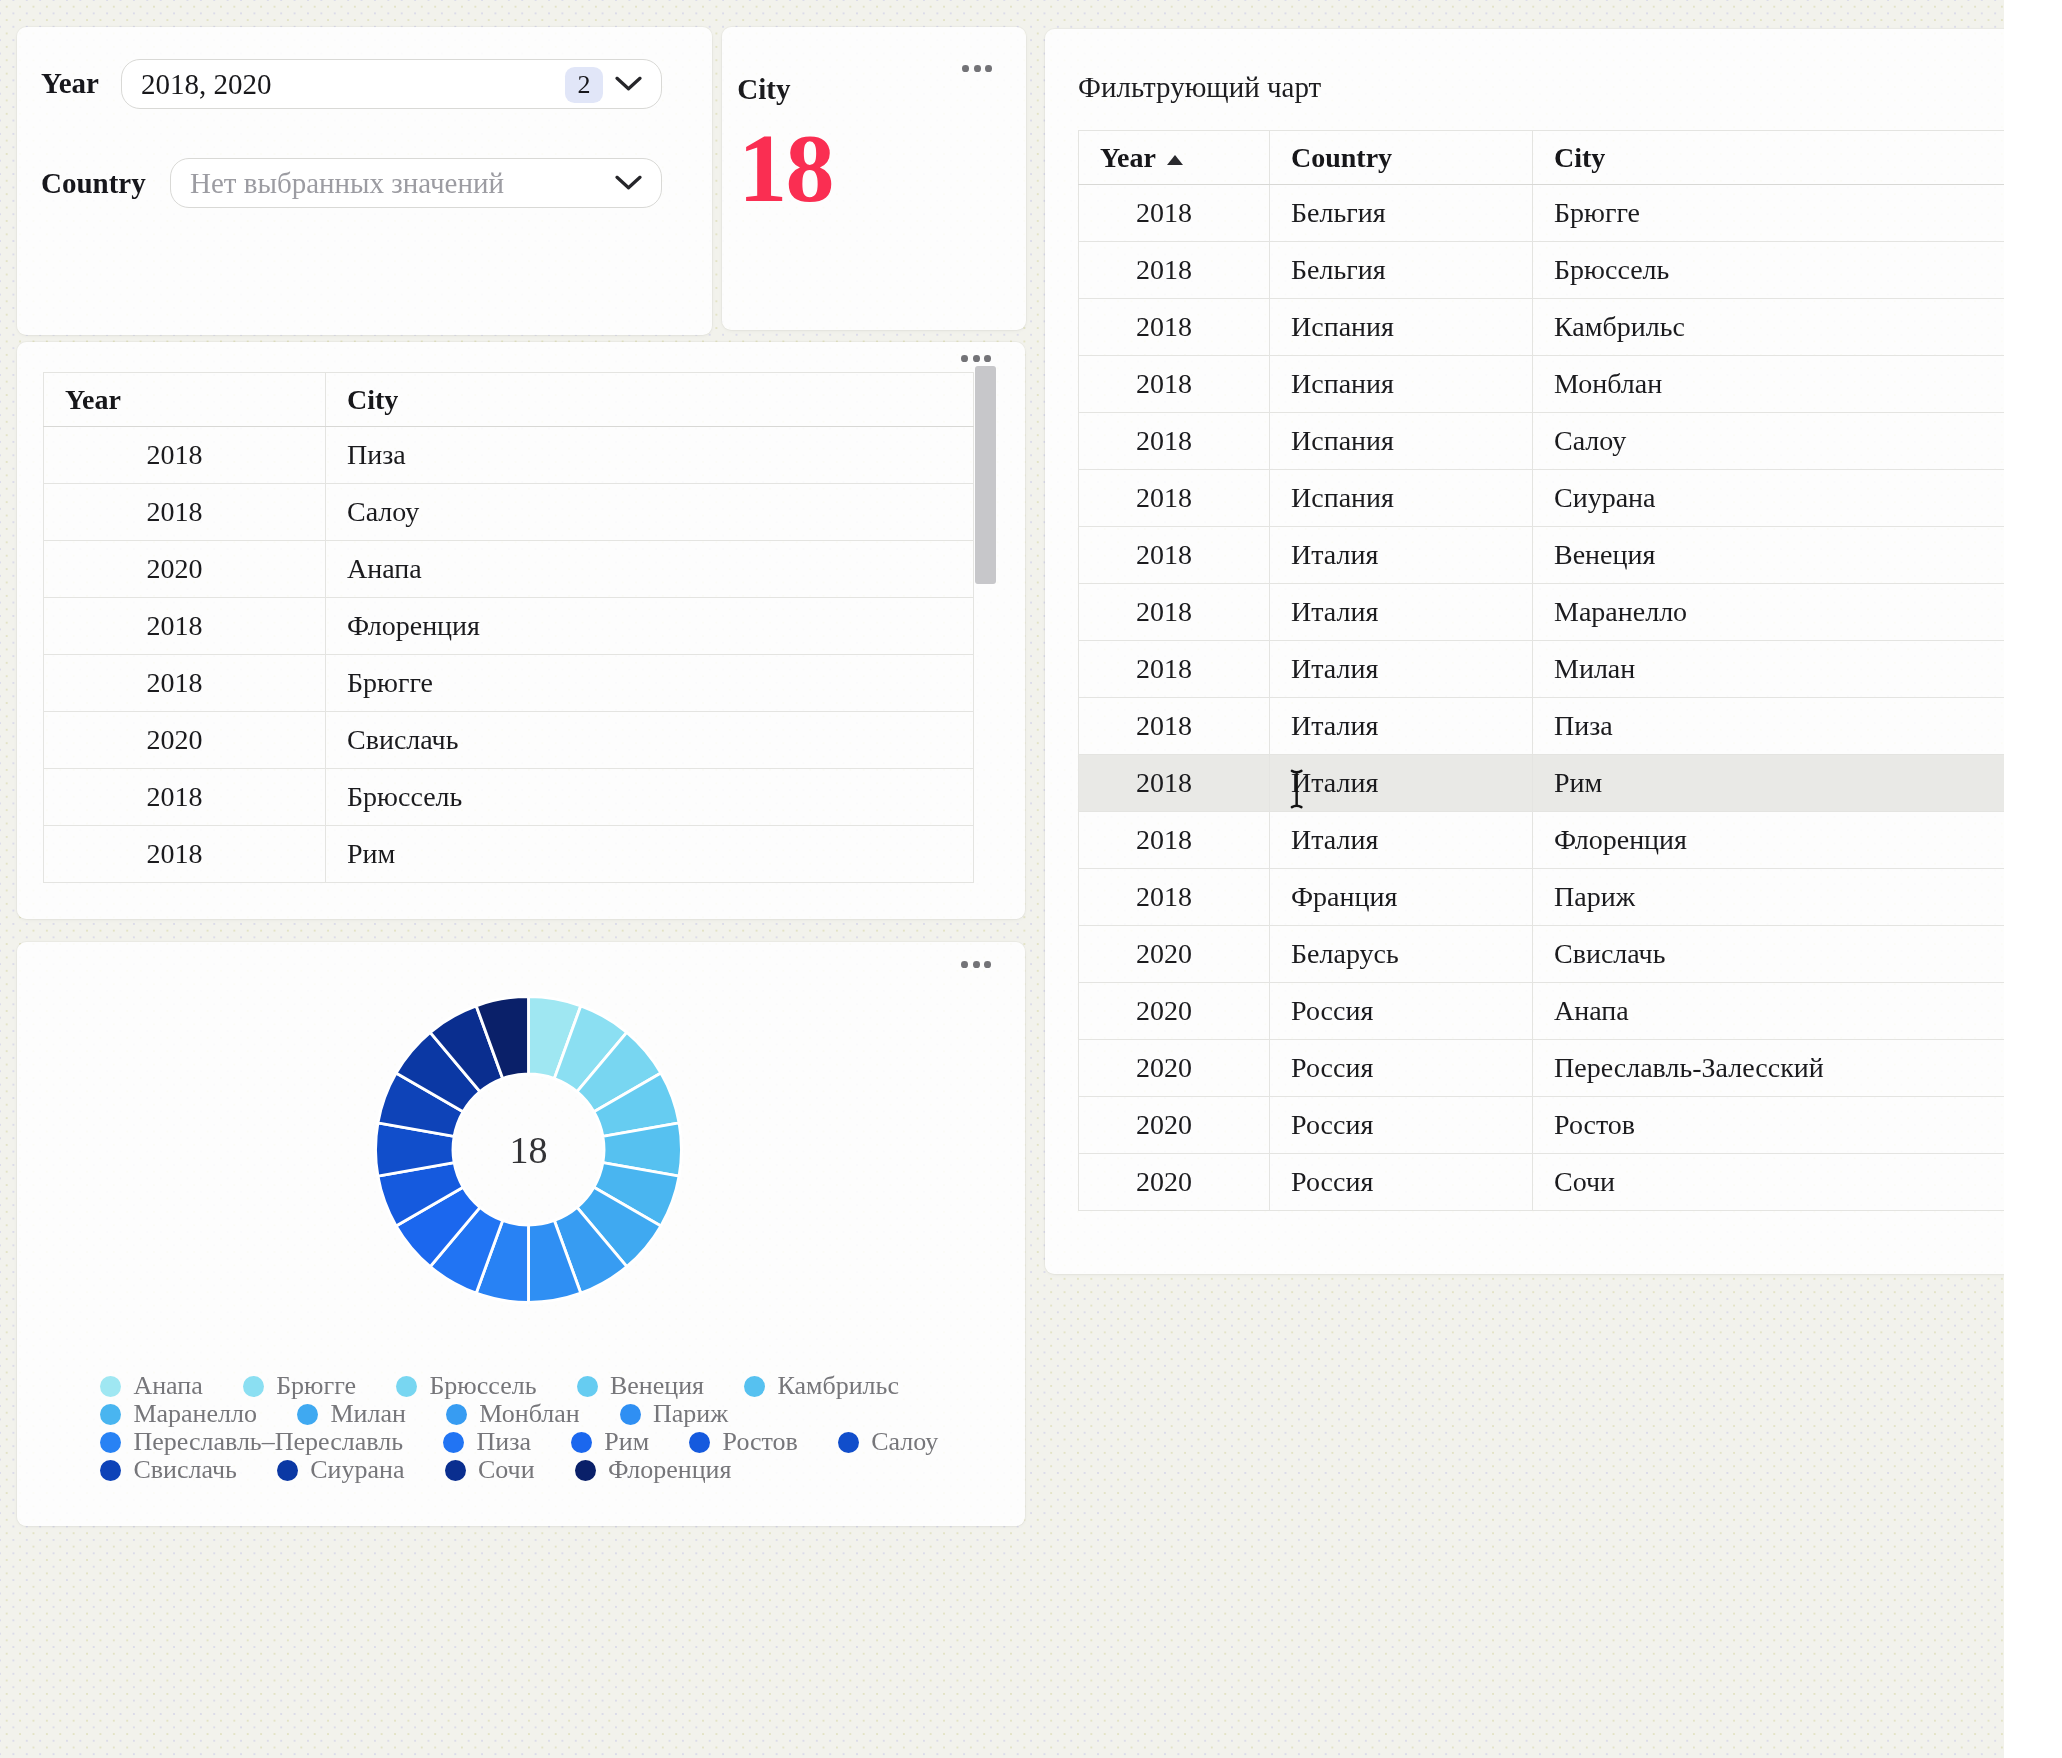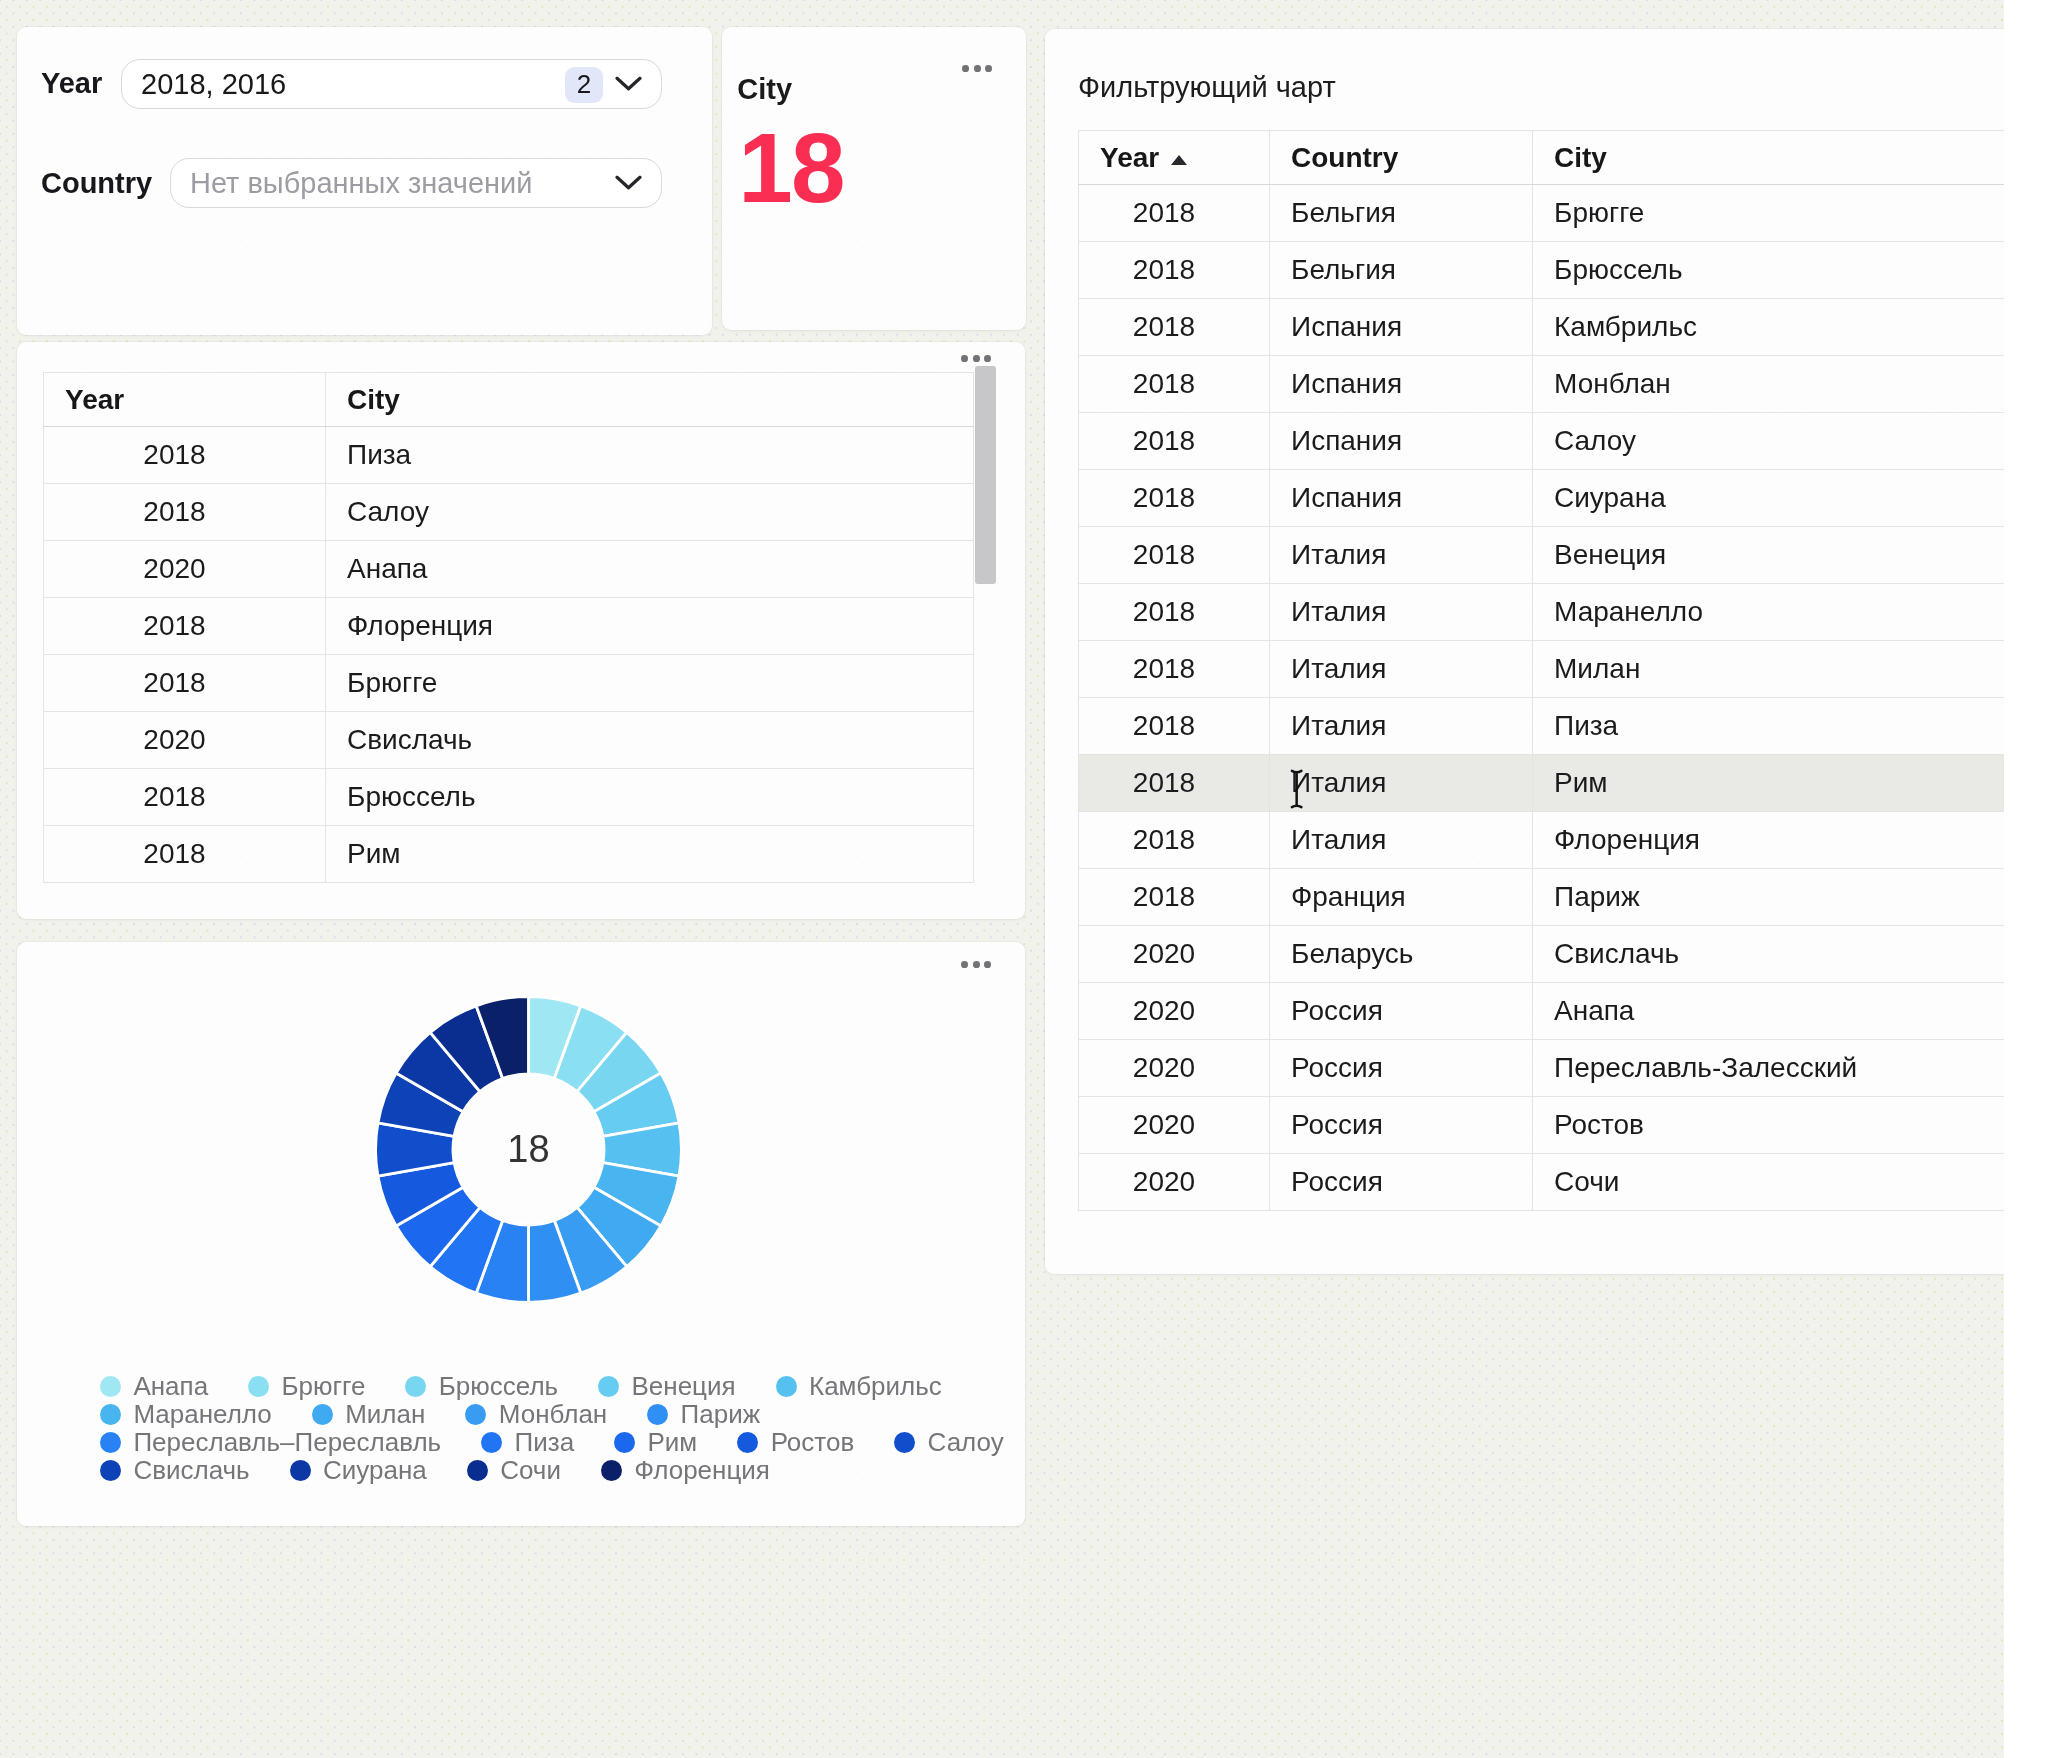--- a/index.html
+++ b/index.html
@@ -1,18 +1,18 @@
 <!DOCTYPE html>
 <html><head>
 <meta charset="utf-8">
 <style>
   html,body{margin:0;padding:0;}
   .page{
     position:relative;width:2004px;height:1759px;overflow:hidden;
-    font-family:Liberation Sans, sans-serif;
+    font-family:Liberation Serif, serif;
     background-color:#f2f2ec;
     background-image:
       radial-gradient(rgba(208,208,150,.45) 1.1px, transparent 1.2px),
       radial-gradient(rgba(176,176,226,.35) 1.1px, transparent 1.2px);
     background-size:13.4px 13.4px,13.4px 13.4px;
     background-position:0 0,6.7px 6.7px;
   }
   .card{
     position:absolute;background:rgba(255,255,255,.86);border-radius:9.6px;
     box-shadow:0 1px 3.8px rgba(0,0,0,.05), 0 0 0 1px rgba(0,0,0,.025);
@@ -77,21 +77,21 @@
   .ibeam{position:absolute;left:1289px;top:769px;width:15.3px;height:40px;pointer-events:none;}
 </style>
 </head>
 <body>
 
 <div class="page">
 
   <section class="card filter-card">
     <div class="f-label lbl-year">Year</div>
     <div class="select sel-year">
-      <span class="val">2018, 2016</span>
+      <span class="val">2018, 2020</span>
       <span class="badge">2</span>
       <svg class="chev" width="27" height="15.3" viewBox="0 0 28 16">
         <polyline points="2,2 14,13 26,2" fill="none" stroke="#26262a" stroke-width="3.4" stroke-linecap="round" stroke-linejoin="round"></polyline>
       </svg>
     </div>
     <div class="f-label lbl-country">Country</div>
     <div class="select sel-country">
       <span class="ph">Нет выбранных значений</span>
       <svg class="chev" width="27" height="15.3" viewBox="0 0 28 16">
         <polyline points="2,2 14,13 26,2" fill="none" stroke="#26262a" stroke-width="3.4" stroke-linecap="round" stroke-linejoin="round"></polyline>

